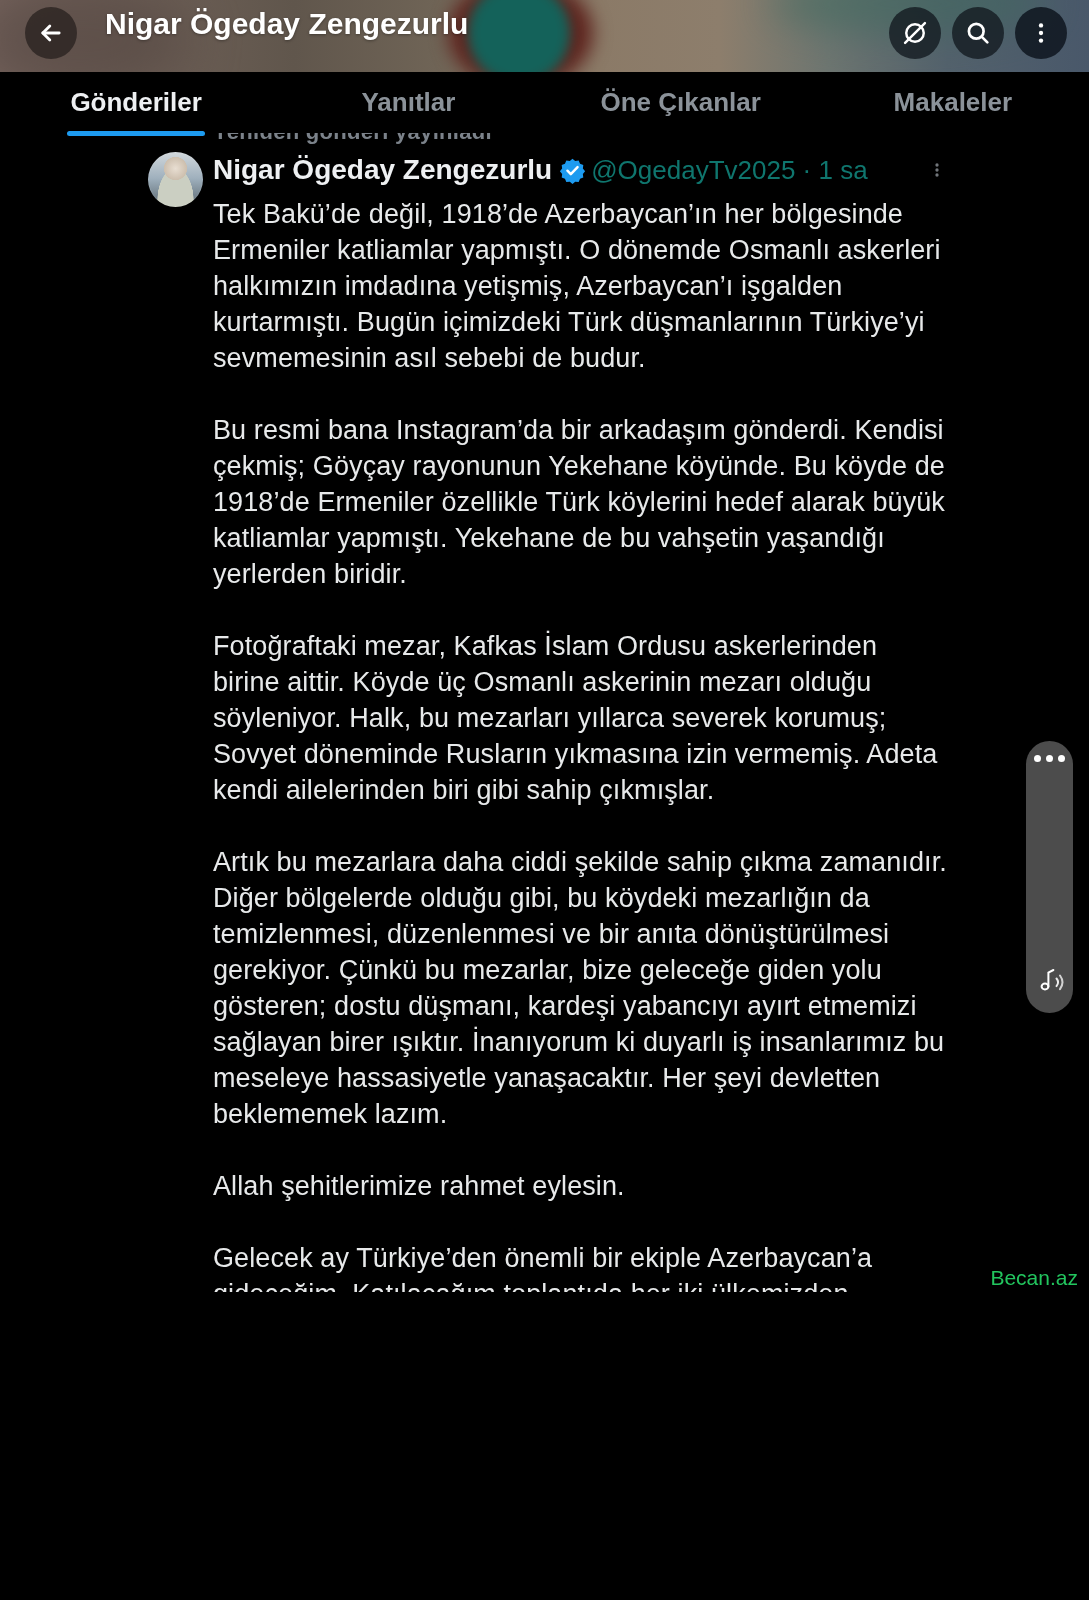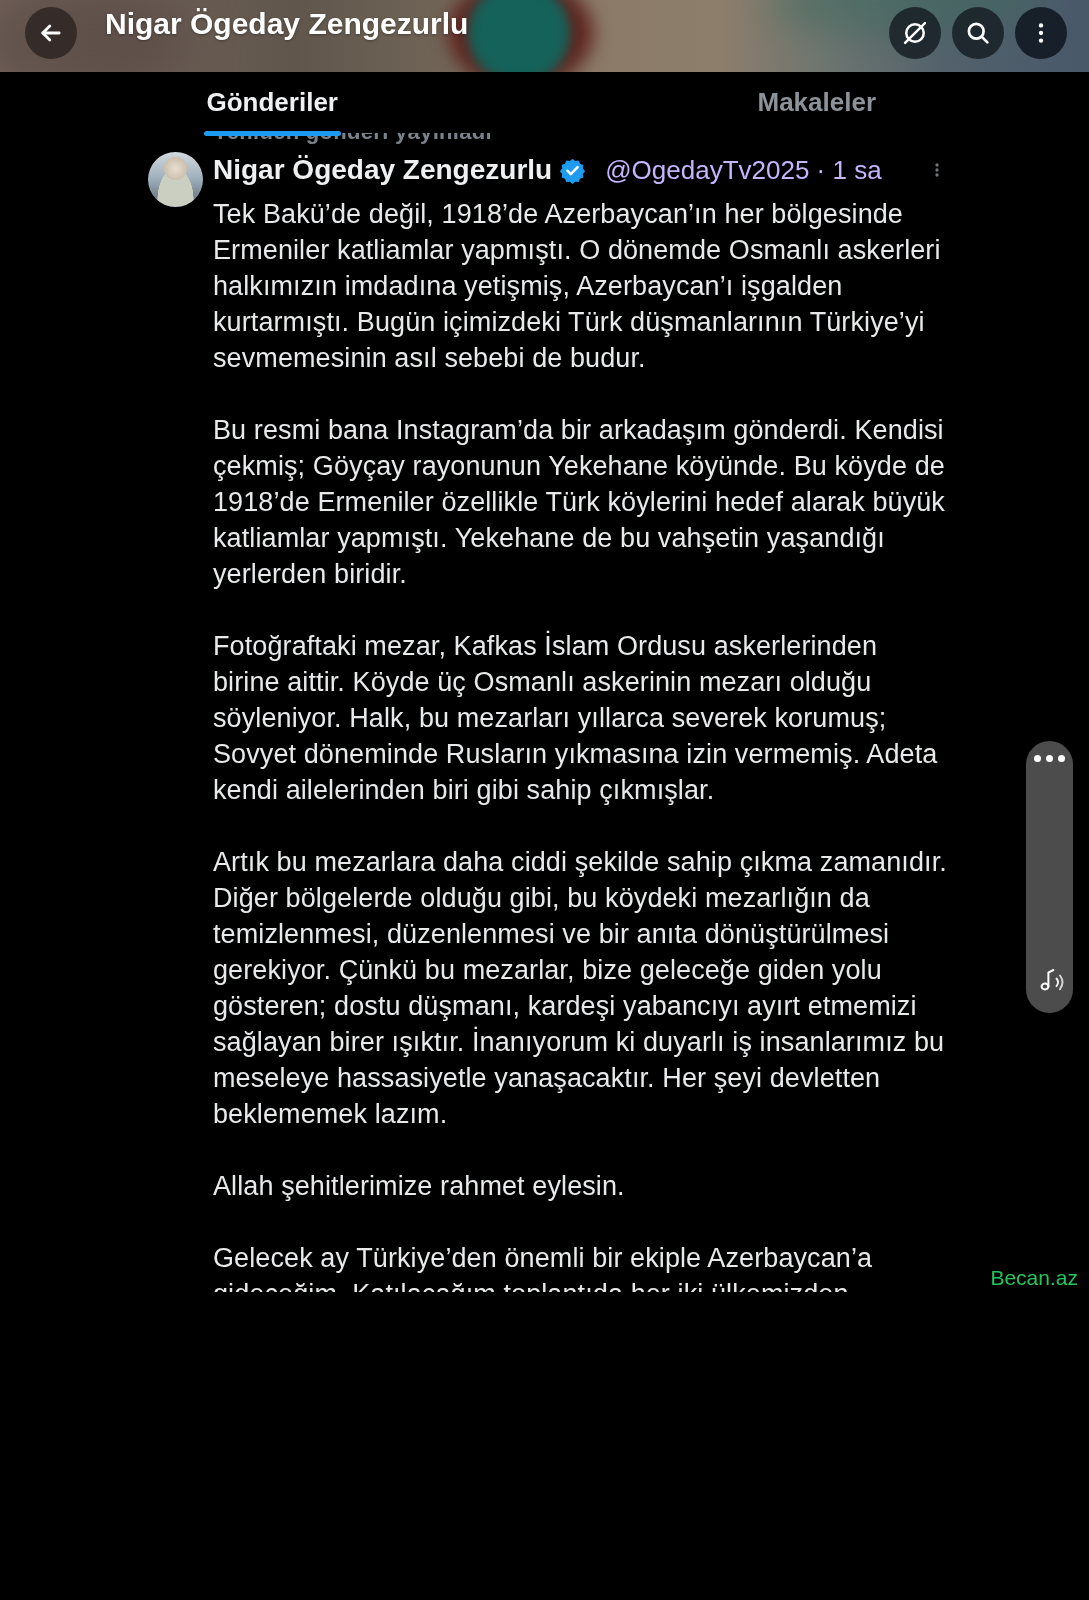--- a/index.html
+++ b/index.html
@@ -46,21 +46,21 @@
   .avatar{flex:0 0 55px;width:55px;height:55px;border-radius:50%;overflow:hidden;
     background:
       radial-gradient(circle at 50% 30%, #e8ded2 0, #cdbfae 24%, rgba(0,0,0,0) 25%),
       radial-gradient(ellipse at 50% 88%, #cbcfc2 0 46%, rgba(0,0,0,0) 47%),
       linear-gradient(180deg,#d2d8dc 0%,#9fb0bd 48%,#58656d 100%);
     box-shadow:inset 0 0 0 1px rgba(255,255,255,.08);cursor:pointer;}
   .tweet-main{margin-left:10px;width:734px;}
   .name-row{display:flex;align-items:center;height:36px;}
   .author-name{font-size:28px;font-weight:700;color:#eef0f2;white-space:nowrap;cursor:pointer;}
   .verified{margin-left:7px;flex:0 0 auto;display:flex;}
-  .tweet-meta{margin-left:19px;font-size:26px;color:#c4b5fd;white-space:nowrap;}
+  .tweet-meta{margin-left:5px;font-size:26px;color:#0f766e;white-space:nowrap;}
   .tweet-more{margin-left:auto;padding:2px 0 2px 12px;cursor:pointer;display:flex;align-items:center;}
   .tweet-body{margin-top:8px;font-size:27px;line-height:36px;color:#e7e9ea;white-space:pre-wrap;letter-spacing:.1px;}
 
   
   .float-pill{position:absolute;left:1026px;top:741px;width:47px;height:272px;border-radius:24px;
     background:rgba(122,122,122,.62);z-index:8;display:flex;flex-direction:column;align-items:center;
     justify-content:space-between;padding:14px 0;box-sizing:border-box;cursor:pointer;}
   .pill-dots{display:flex;gap:5px;}
   .pill-dots i{width:7px;height:7px;border-radius:50%;background:#fff;}
 
@@ -115,20 +115,32 @@
         </svg>
       </span>
     </div>
   </div>
 
   <div class="tab-bar">
     <div class="tab active">
       <span class="tab-label-wrap">
         <span class="tab-label">Gönderiler</span>
         <span class="tab-underline"></span>
+      </span>
+    </div>
+    <div class="tab">
+      <span class="tab-label-wrap">
+        <span class="tab-label">Yanıtlar</span>
+        
+      </span>
+    </div>
+    <div class="tab">
+      <span class="tab-label-wrap">
+        <span class="tab-label">Öne Çıkanlar</span>
+        
       </span>
     </div>
     <div class="tab">
       <span class="tab-label-wrap">
         <span class="tab-label">Makaleler</span>
         
       </span>
     </div>
   </div>
 

